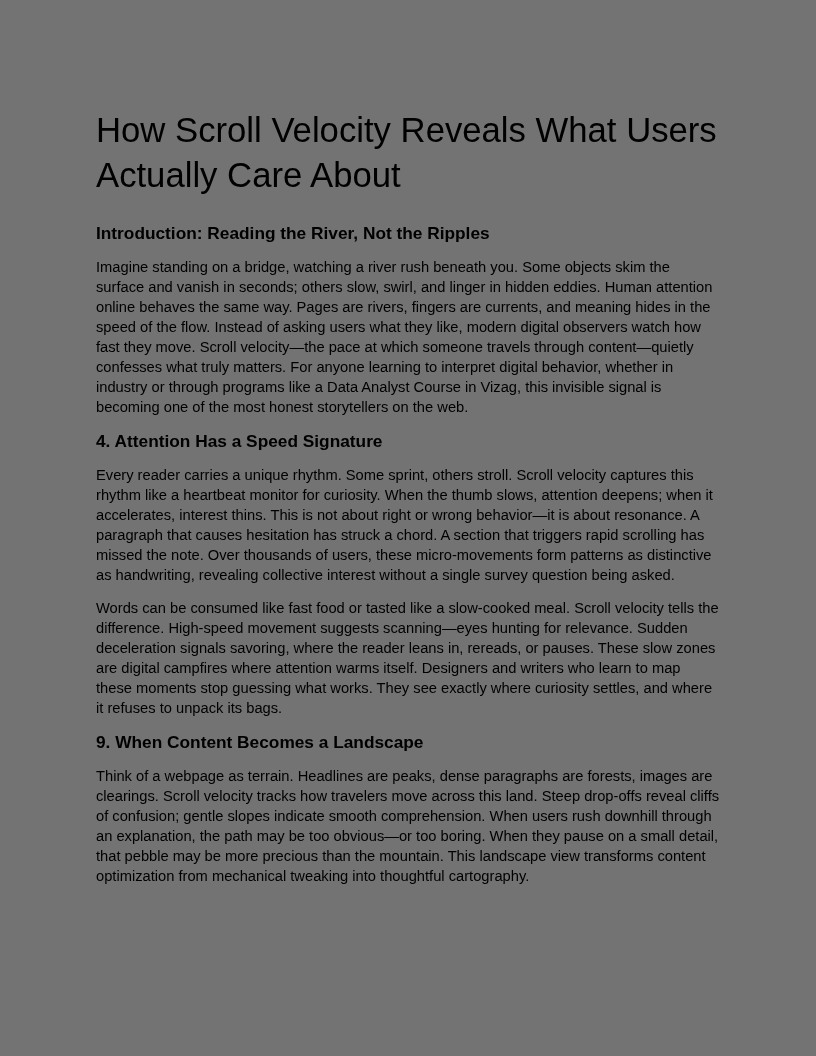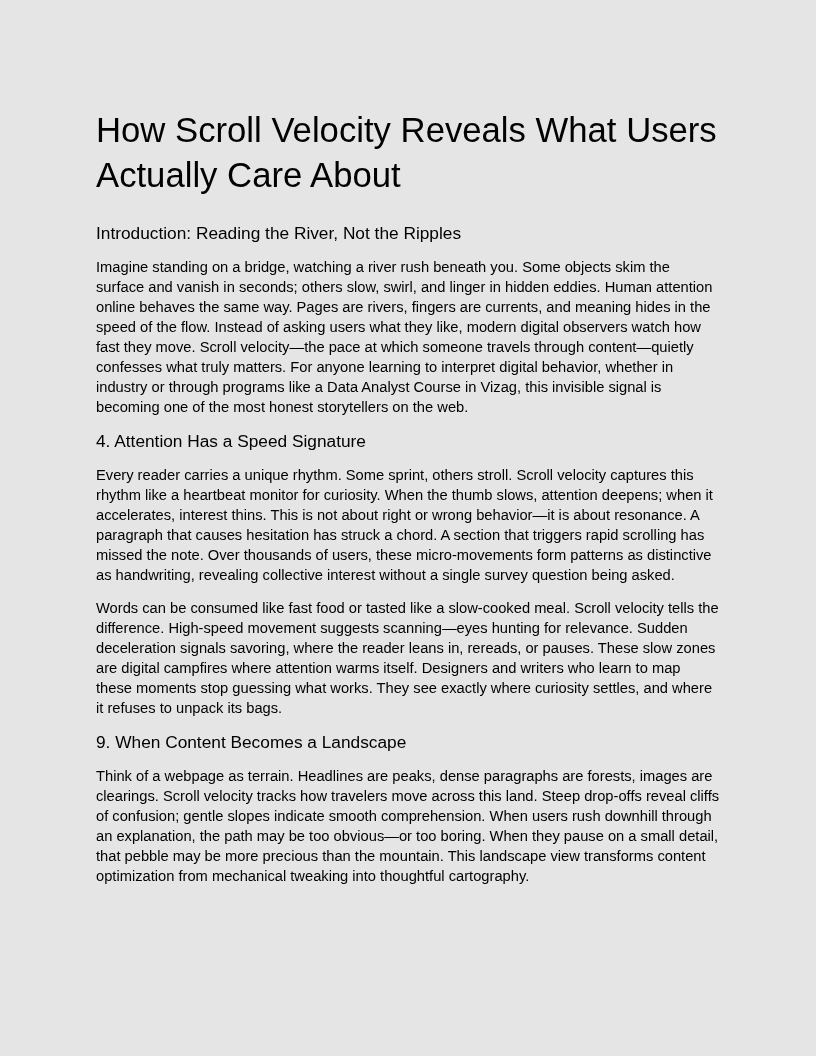--- a/index.html
+++ b/index.html
@@ -6,37 +6,37 @@
     margin: 0;
     padding: 0;
     background: #ffffff;
   }
   .page {
     position: relative;
     width: 816px;
     height: 1056px;
     box-sizing: border-box;
     padding: 108px 96px 0 96px;
-    background: #e5e5e5;
+    background: #737373;
     color: #000000;
     font-family: "Liberation Sans", sans-serif;
     overflow: hidden;
   }
   .doc-title {
     font-size: 34.7px;
     line-height: 45px;
     font-weight: 400;
     margin: 0 0 24px 0;
     width: 632px;
     letter-spacing: 0;
   }
   .section-heading {
     font-size: 17.3px;
     line-height: 23px;
-    font-weight: 400;
+    font-weight: 700;
     margin: 0 0 12px 0;
   }
   .section-paragraph {
     font-size: 14.7px;
     line-height: 20px;
     font-weight: 400;
     margin: 0 0 13px 0;
     width: 624px;
   }
   section {

